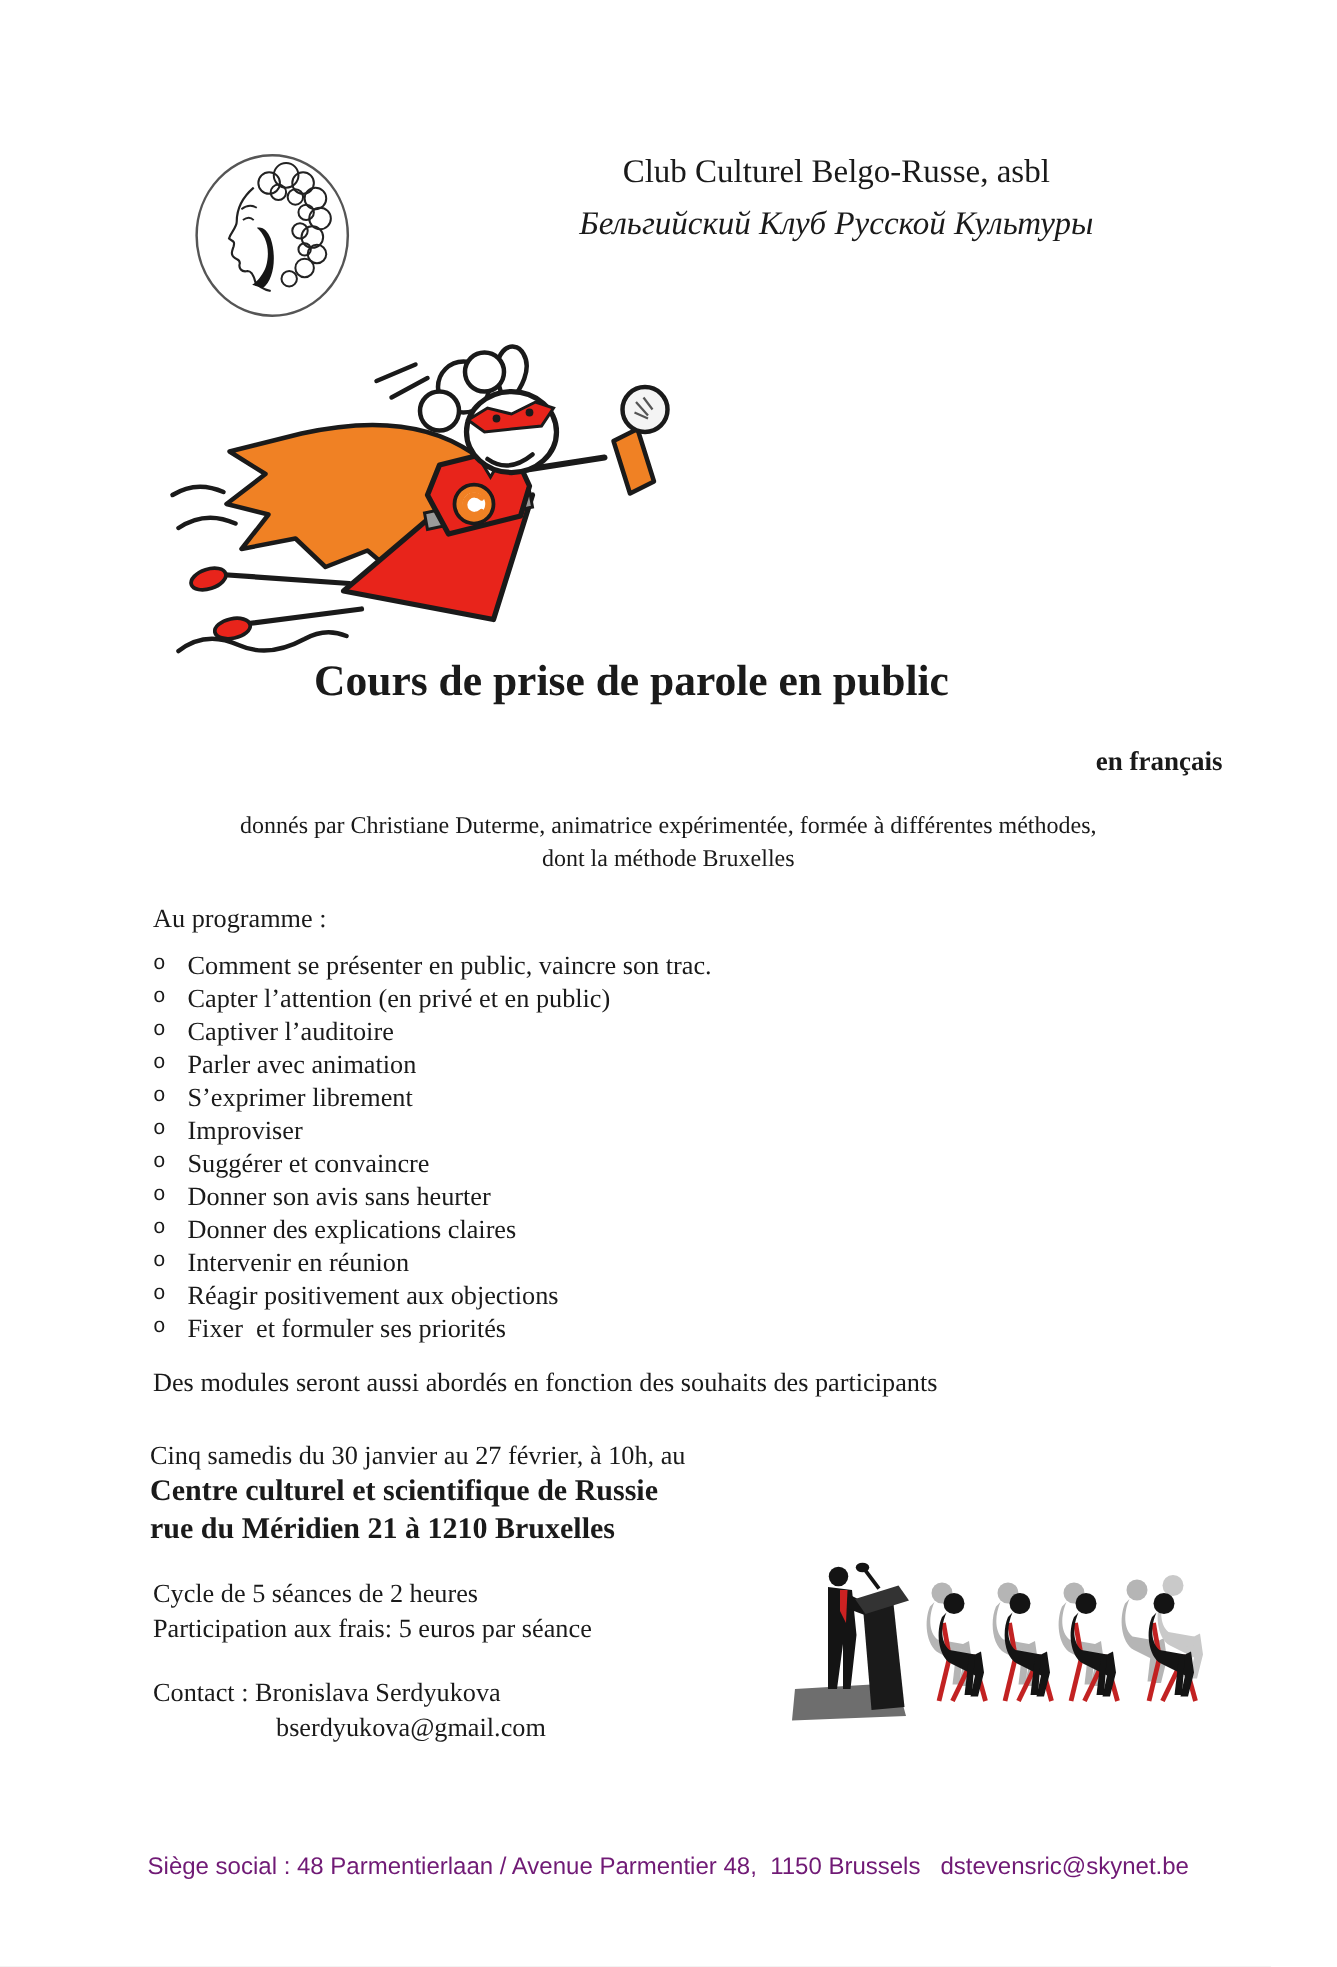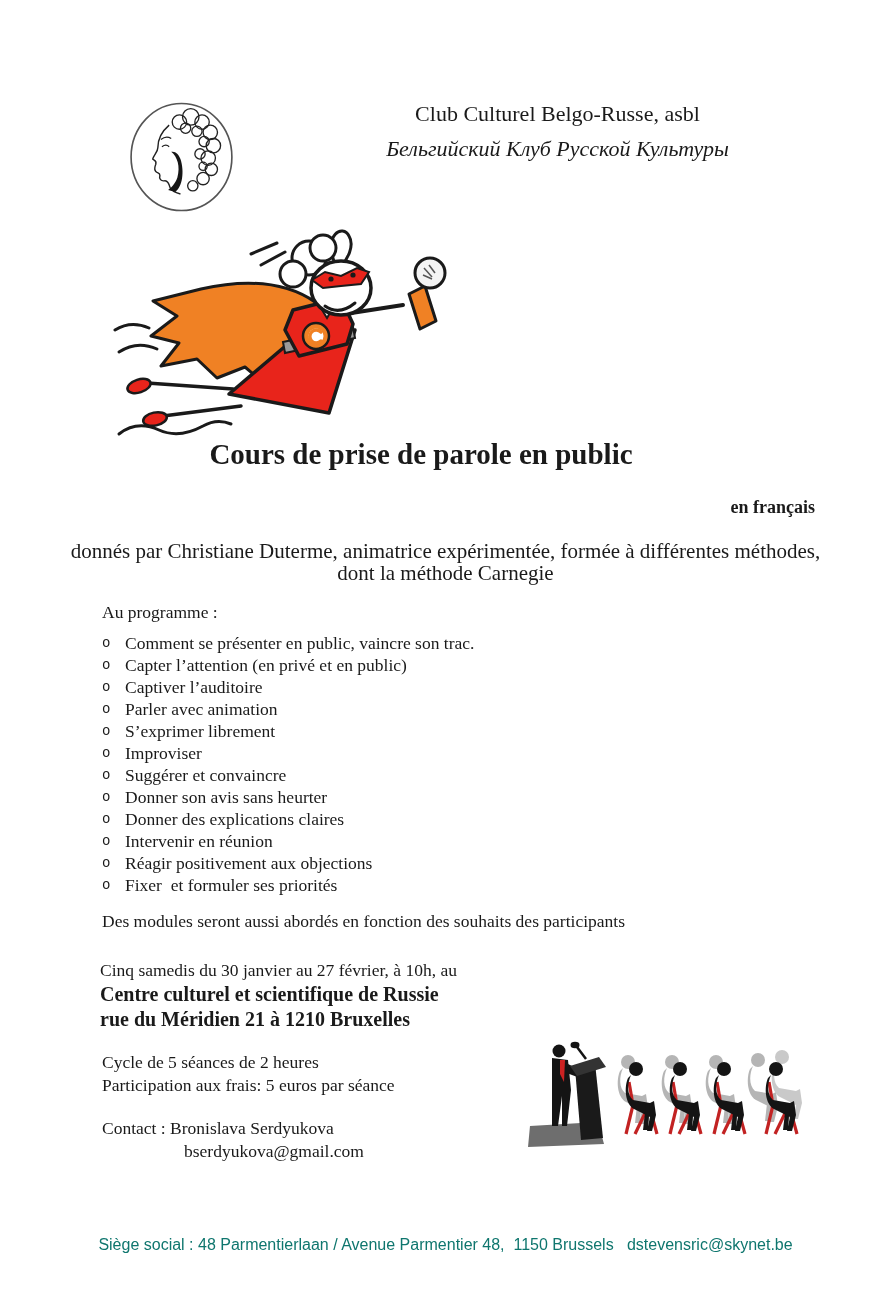--- a/index.html
+++ b/index.html
@@ -33,21 +33,21 @@
     padding-left:22px;box-sizing:border-box;
   }
   .lang-note{
     position:absolute;top:477px;right:76px;
     font-size:18px;font-weight:bold;margin-top:20px;
   }
 
   
   .intro{
     position:absolute;left:0;top:540px;width:891px;
-    text-align:center;font-size:21px;line-height:22px;
+    text-align:center;font-size:16px;line-height:22px;
   }
 
   
   .programme{position:absolute;left:102px;top:602px;width:620px;font-size:17.5px;}
   .programme-heading{display:block;margin-bottom:9px;}
   .programme ul{list-style:none;margin:0;padding:0;}
   .programme li{display:flex;line-height:22px;}
   .bullet{width:23px;flex:0 0 23px;font-size:14px;font-family:"Liberation Mono",monospace;}
 
   .modules-note{position:absolute;left:102px;top:911px;width:700px;font-size:17.5px;}
@@ -59,21 +59,21 @@
   .details span{display:block;}
 
   .contact{position:absolute;left:102px;top:1117px;font-size:17.5px;line-height:23px;}
   .contact span{display:block;}
   .contact .email{padding-left:82px;}
 
   .audience{position:absolute;left:528px;top:1038px;width:285px;height:112px;}
 
   .footer{
     position:absolute;left:0;top:1236px;width:891px;text-align:center;
-    font-family:"Liberation Sans", sans-serif;font-size:16px;color:#0f766e;
+    font-family:"Liberation Sans", sans-serif;font-size:16px;color:#701a75;
   }
 </style>
 </head>
 <body>
 
 <div class="page">
 
   <div class="logo">
     <svg width="108" height="114" viewBox="0 0 105 110">
       <ellipse cx="52" cy="55" rx="49" ry="52" fill="#ffffff" stroke="#555" stroke-width="1.6"></ellipse>
@@ -164,21 +164,21 @@
 
       <path d="M212,80 Q226,90 242,77" fill="none" stroke="#1a1a1a" stroke-width="3" stroke-linecap="round"></path>
     </svg>
   </div>
 
   <h1 class="course-title bindtext" style="margin:0;">Cours de prise de parole en public</h1>
   <div class="lang-note bindtext">en français</div>
 
   <div class="intro">
     <span class="bindtext" style="display:block">donnés par Christiane Duterme, animatrice expérimentée, formée à différentes méthodes,</span>
-    <span class="bindtext" style="display:block">dont la méthode Carnegie</span>
+    <span class="bindtext" style="display:block">dont la méthode Bruxelles</span>
   </div>
 
   <div class="programme">
     <span class="programme-heading bindtext">Au programme :</span>
     <ul>
       <li>
           <span class="bullet">o</span>
           <span class="bindtext">Comment se présenter en public, vaincre son trac.</span>
         </li>
       <li>

